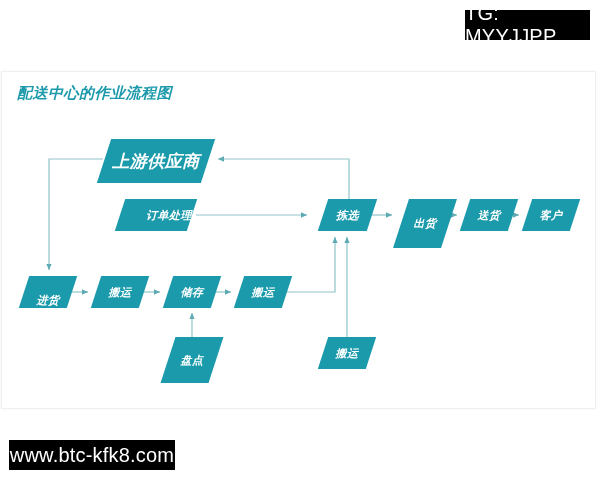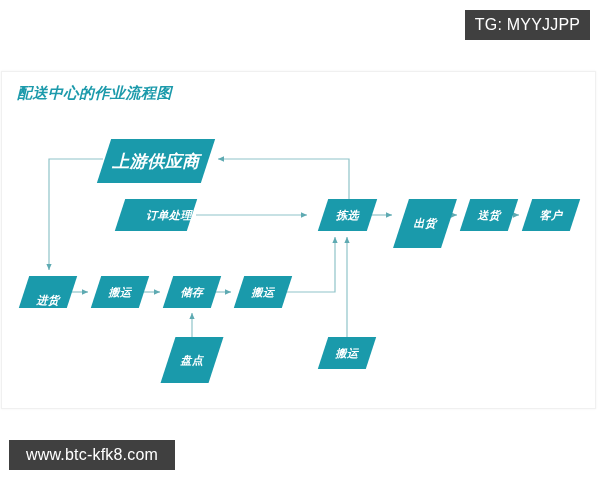--- a/index.html
+++ b/index.html
@@ -2,22 +2,22 @@
 <html><head>
   <meta charset="utf-8">
   <style>
     html, body { margin: 0; padding: 0; }
     body {
       width: 600px; height: 480px; background: #ffffff;
       position: relative; overflow: hidden;
       font-family: "DejaVu Sans", sans-serif;
     }
     .badge {
-      position: absolute; background: #404040; color: #ffffff;
-      font-family: "Liberation Sans", sans-serif; font-size: 16px;
+      position: absolute; background: #000000; color: #ffffff;
+      font-family: "Liberation Sans", sans-serif; font-size: 20px;
       display: flex; align-items: center; justify-content: center;
       letter-spacing: 0.2px;
     }
     #badge-top { left: 465px; top: 10px; width: 125px; height: 30px; }
     #badge-bottom { left: 9px; top: 440px; width: 166px; height: 30px; }
     .card {
       position: absolute; left: 1px; top: 71px; width: 593px; height: 336px;
       background: #ffffff; border: 1px solid #f0f0f0;
       box-shadow: 0 0 2px rgba(0,0,0,0.06);
     }

